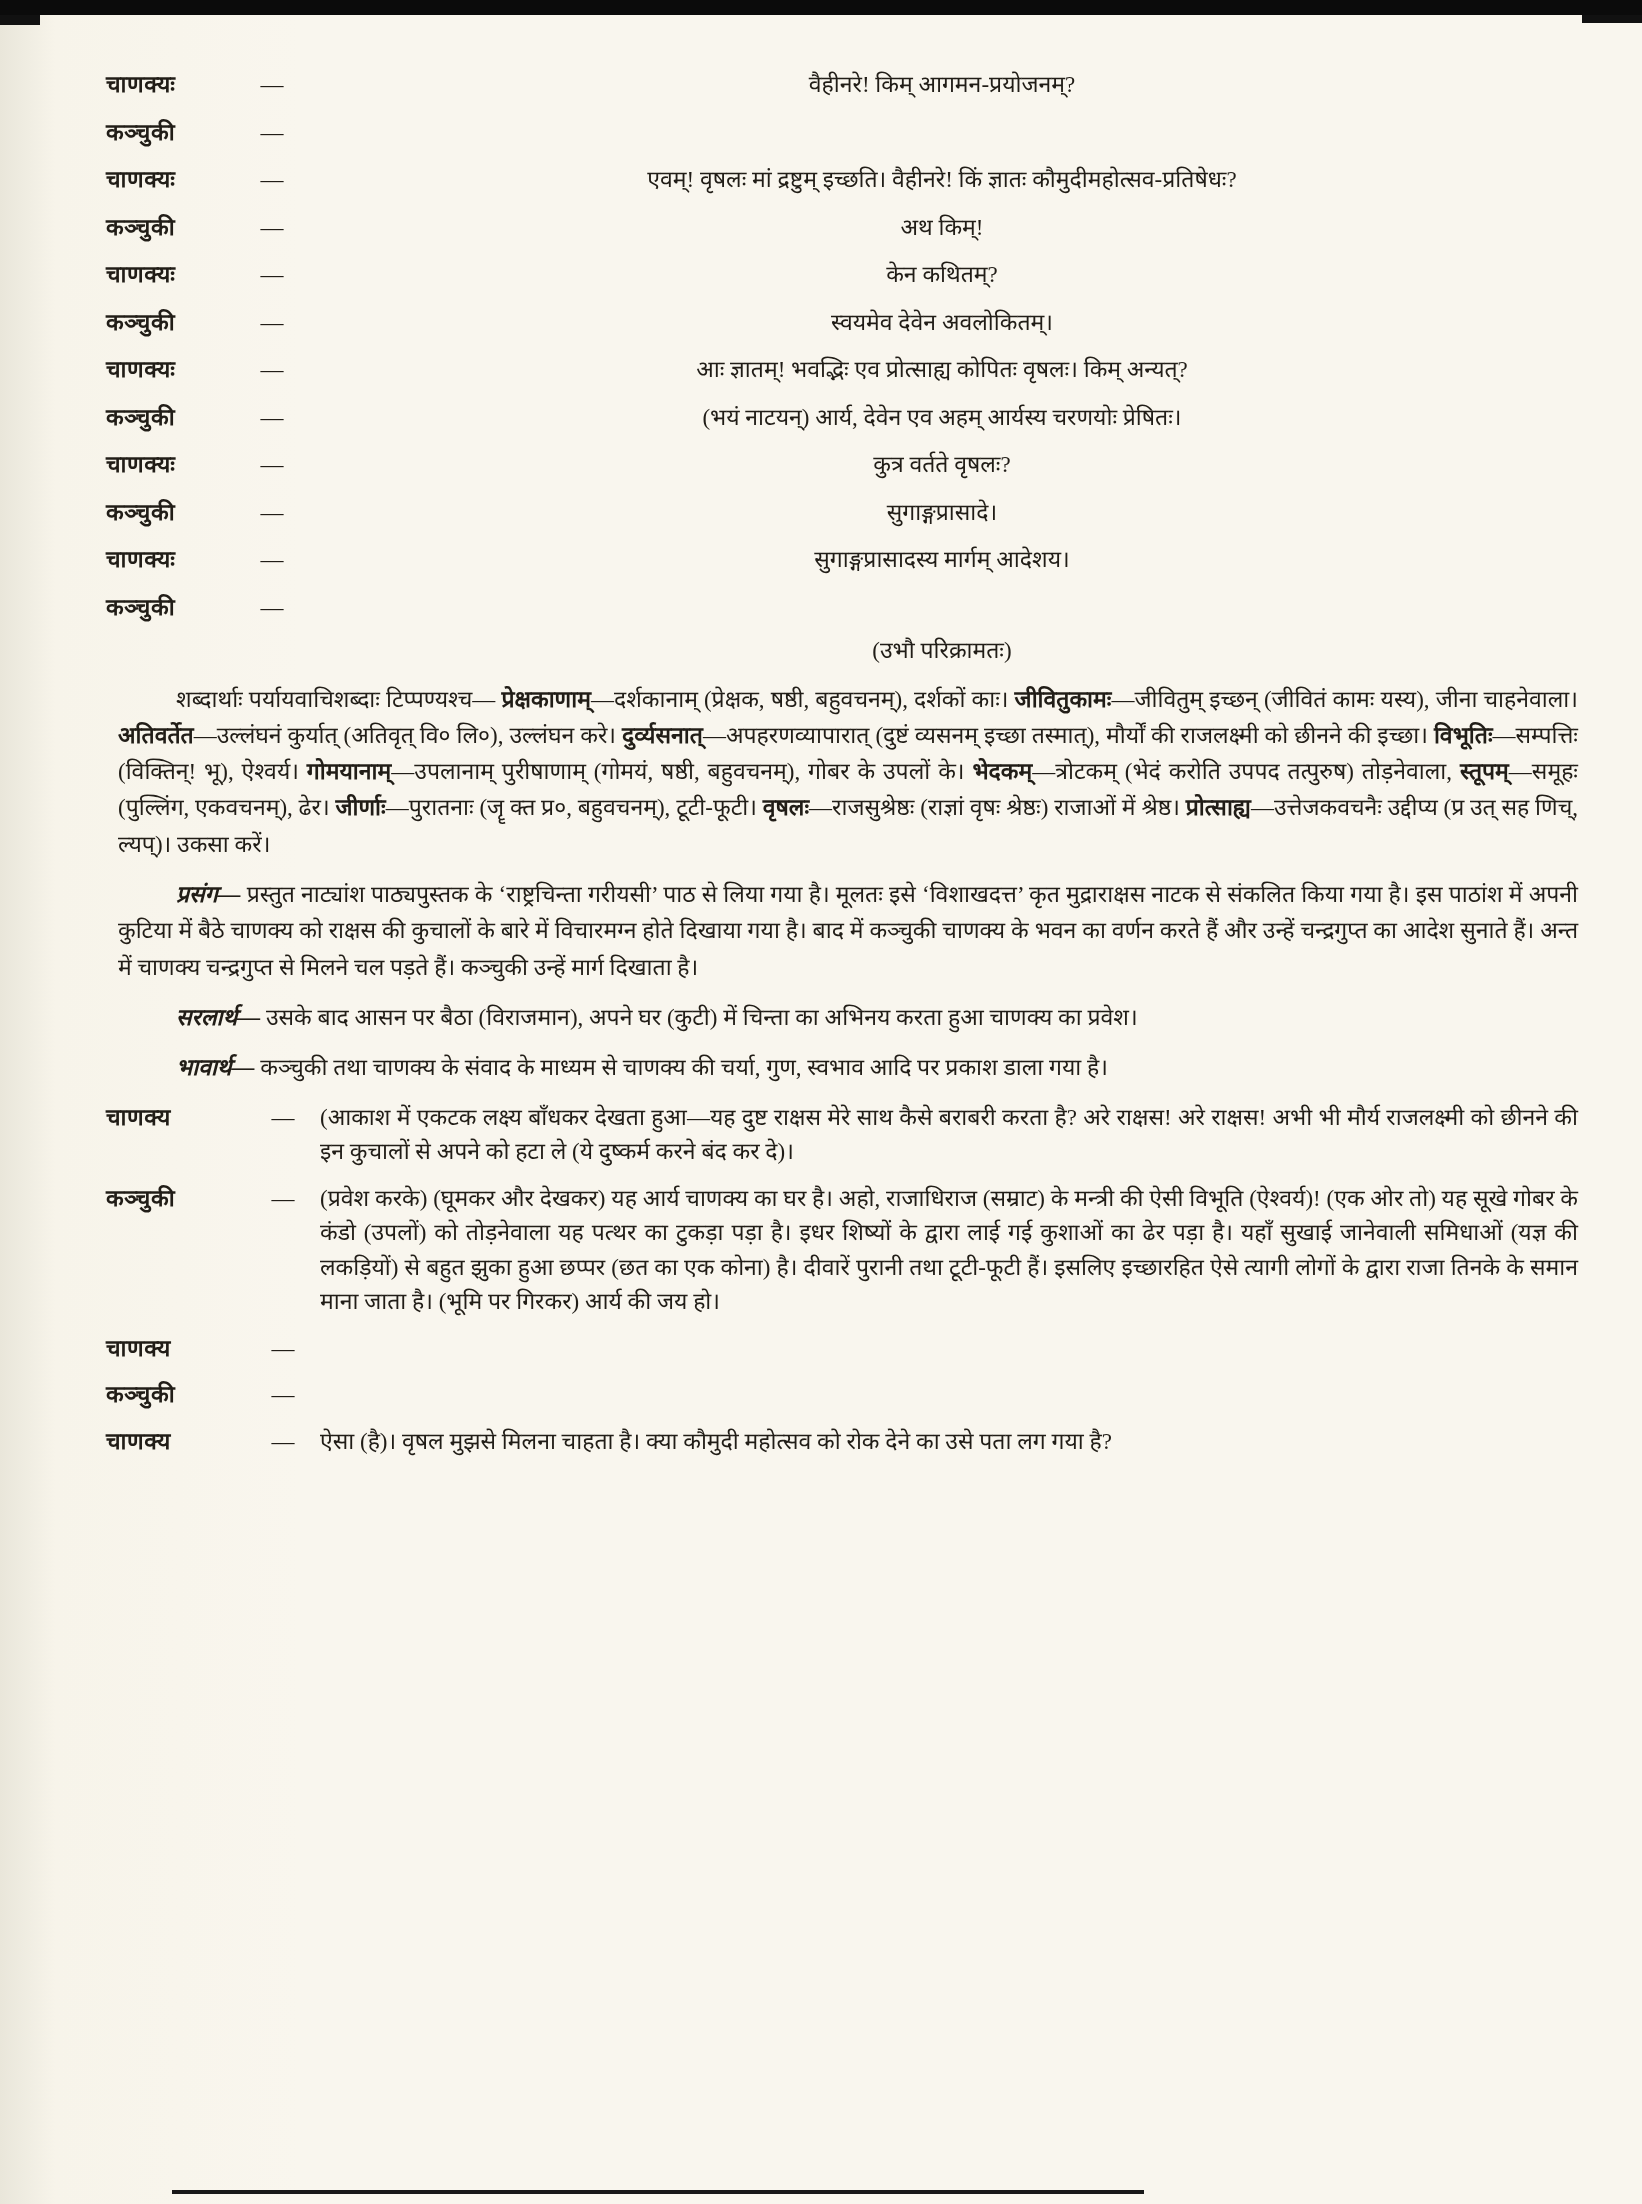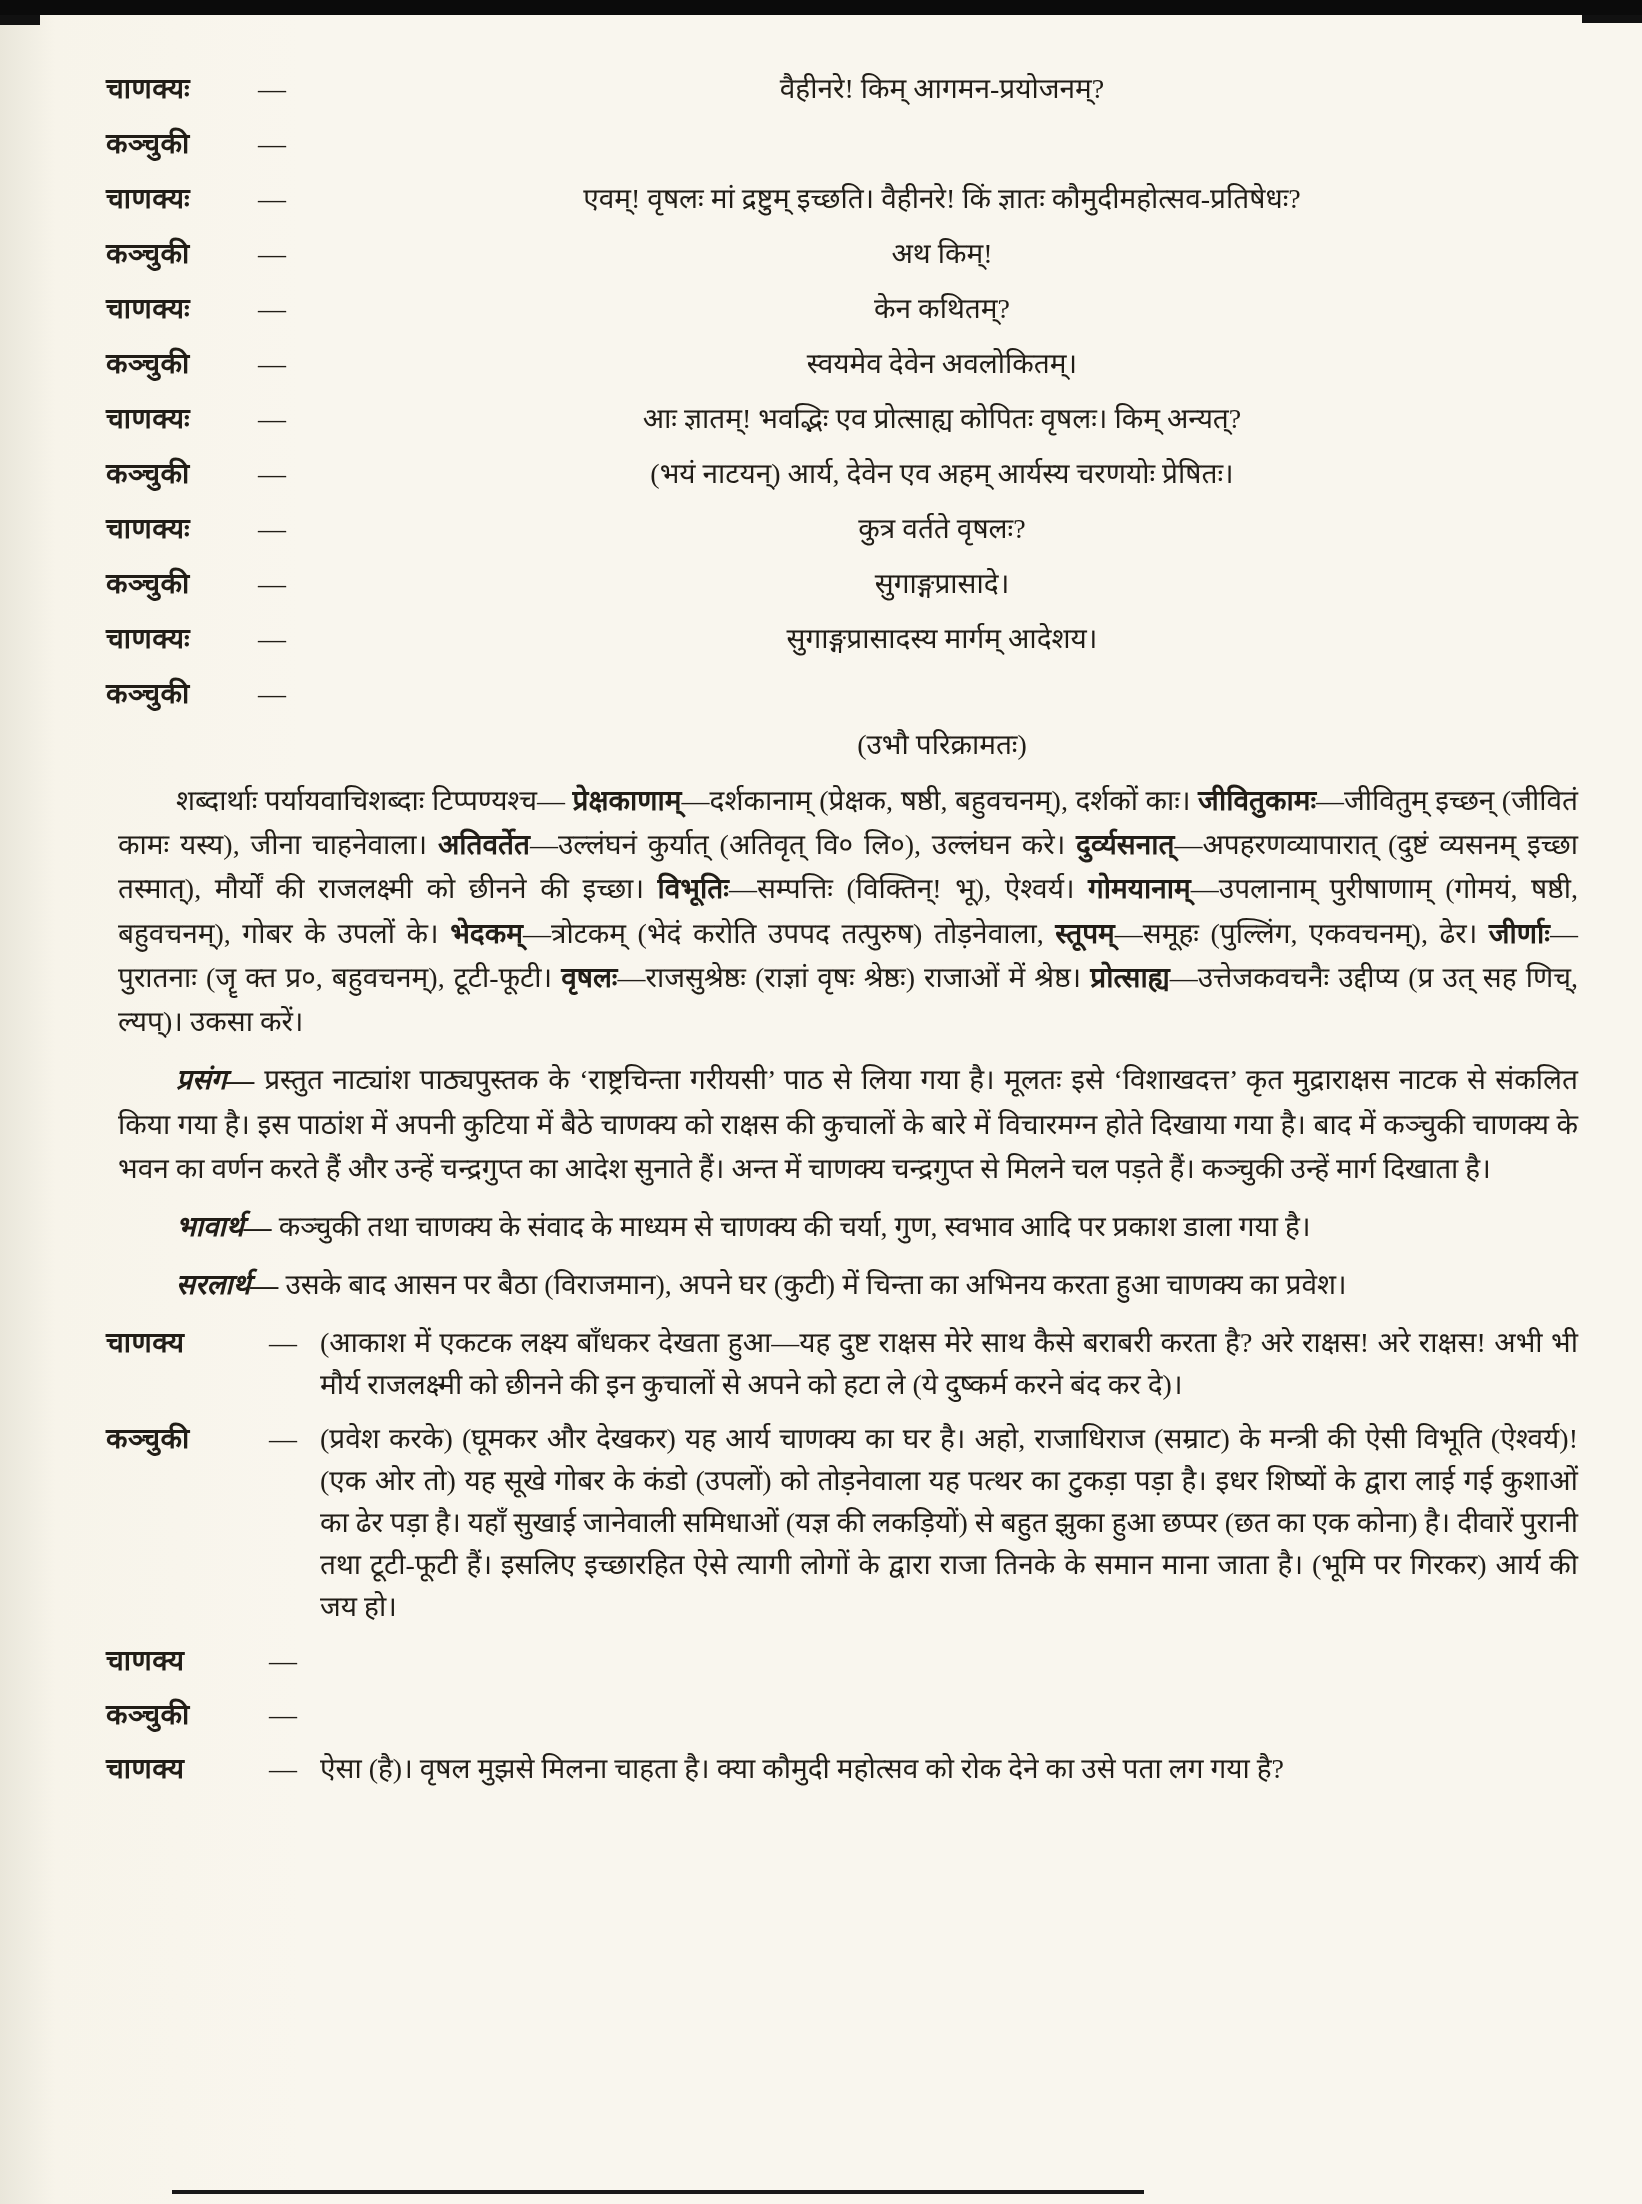--- a/index.html
+++ b/index.html
@@ -14,21 +14,21 @@
     overflow:hidden;
   }
   .scan-bar-top {
     position:absolute; top:0; left:0; right:0; height:15px;
     background:#0b0b0b;
   }
   .scan-nub-left { position:absolute; top:15px; left:0; width:40px; height:10px; background:#111; }
   .scan-nub-right { position:absolute; top:15px; right:0; width:60px; height:8px; background:#111; }
   .content {
     position:absolute; top:68px; left:106px; right:64px;
-    font-size:28px; line-height:1.5;
+    font-size:23px; line-height:1.5;
   }
   
   .drow {
     display:grid;
     grid-template-columns:132px 56px 1fr;
     column-gap:6px;
     margin-bottom:13px;
     align-items:start;
   }
   .drow .speaker { font-weight:bold; letter-spacing:0.5px; }
@@ -143,25 +143,25 @@
       <span class="term">जीर्णाः</span><span>—पुरातनाः (जॄ क्त प्र०, बहुवचनम्), टूटी-फूटी। </span>
       <span class="term">वृषलः</span><span>—राजसुश्रेष्ठः (राज्ञां वृषः श्रेष्ठः) राजाओं में श्रेष्ठ। </span>
       <span class="term">प्रोत्साह्य</span><span>—उत्तेजकवचनैः उद्दीप्य (प्र उत् सह णिच्, ल्यप्)। उकसा करें।</span>
     </p>
 
     <p class="prose">
       <span class="label">प्रसंग— </span><span>प्रस्तुत नाट्यांश पाठ्यपुस्तक के ‘राष्ट्रचिन्ता गरीयसी’ पाठ से लिया गया है। मूलतः इसे ‘विशाखदत्त’ कृत मुद्राराक्षस नाटक से संकलित किया गया है। इस पाठांश में अपनी कुटिया में बैठे चाणक्य को राक्षस की कुचालों के बारे में विचारमग्न होते दिखाया गया है। बाद में कञ्चुकी चाणक्य के भवन का वर्णन करते हैं और उन्हें चन्द्रगुप्त का आदेश सुनाते हैं। अन्त में चाणक्य चन्द्रगुप्त से मिलने चल पड़ते हैं। कञ्चुकी उन्हें मार्ग दिखाता है।</span>
     </p>
 
     <p class="prose">
-      <span class="label">भावार्थ— </span><span>कञ्चुकी तथा चाणक्य के संवाद के माध्यम से चाणक्य की चर्या, गुण, स्वभाव आदि पर प्रकाश डाला गया है।</span>
+      <span class="label">सरलार्थ— </span><span>उसके बाद आसन पर बैठा (विराजमान), अपने घर (कुटी) में चिन्ता का अभिनय करता हुआ चाणक्य का प्रवेश।</span>
     </p>
 
     <p class="prose">
-      <span class="label">सरलार्थ— </span><span>उसके बाद आसन पर बैठा (विराजमान), अपने घर (कुटी) में चिन्ता का अभिनय करता हुआ चाणक्य का प्रवेश।</span>
+      <span class="label">भावार्थ— </span><span>कञ्चुकी तथा चाणक्य के संवाद के माध्यम से चाणक्य की चर्या, गुण, स्वभाव आदि पर प्रकाश डाला गया है।</span>
     </p>
 
     <section class="dialogue2">
       <div class="drow">
         <span class="speaker">चाणक्य</span>
         <span class="dash">—</span>
         <span class="dtext">(आकाश में एकटक लक्ष्य बाँधकर देखता हुआ—यह दुष्ट राक्षस मेरे साथ कैसे बराबरी करता है? अरे राक्षस! अरे राक्षस! अभी भी मौर्य राजलक्ष्मी को छीनने की इन कुचालों से अपने को हटा ले (ये दुष्कर्म करने बंद कर दे)।</span>
       </div>
       <div class="drow">
         <span class="speaker">कञ्चुकी</span>

